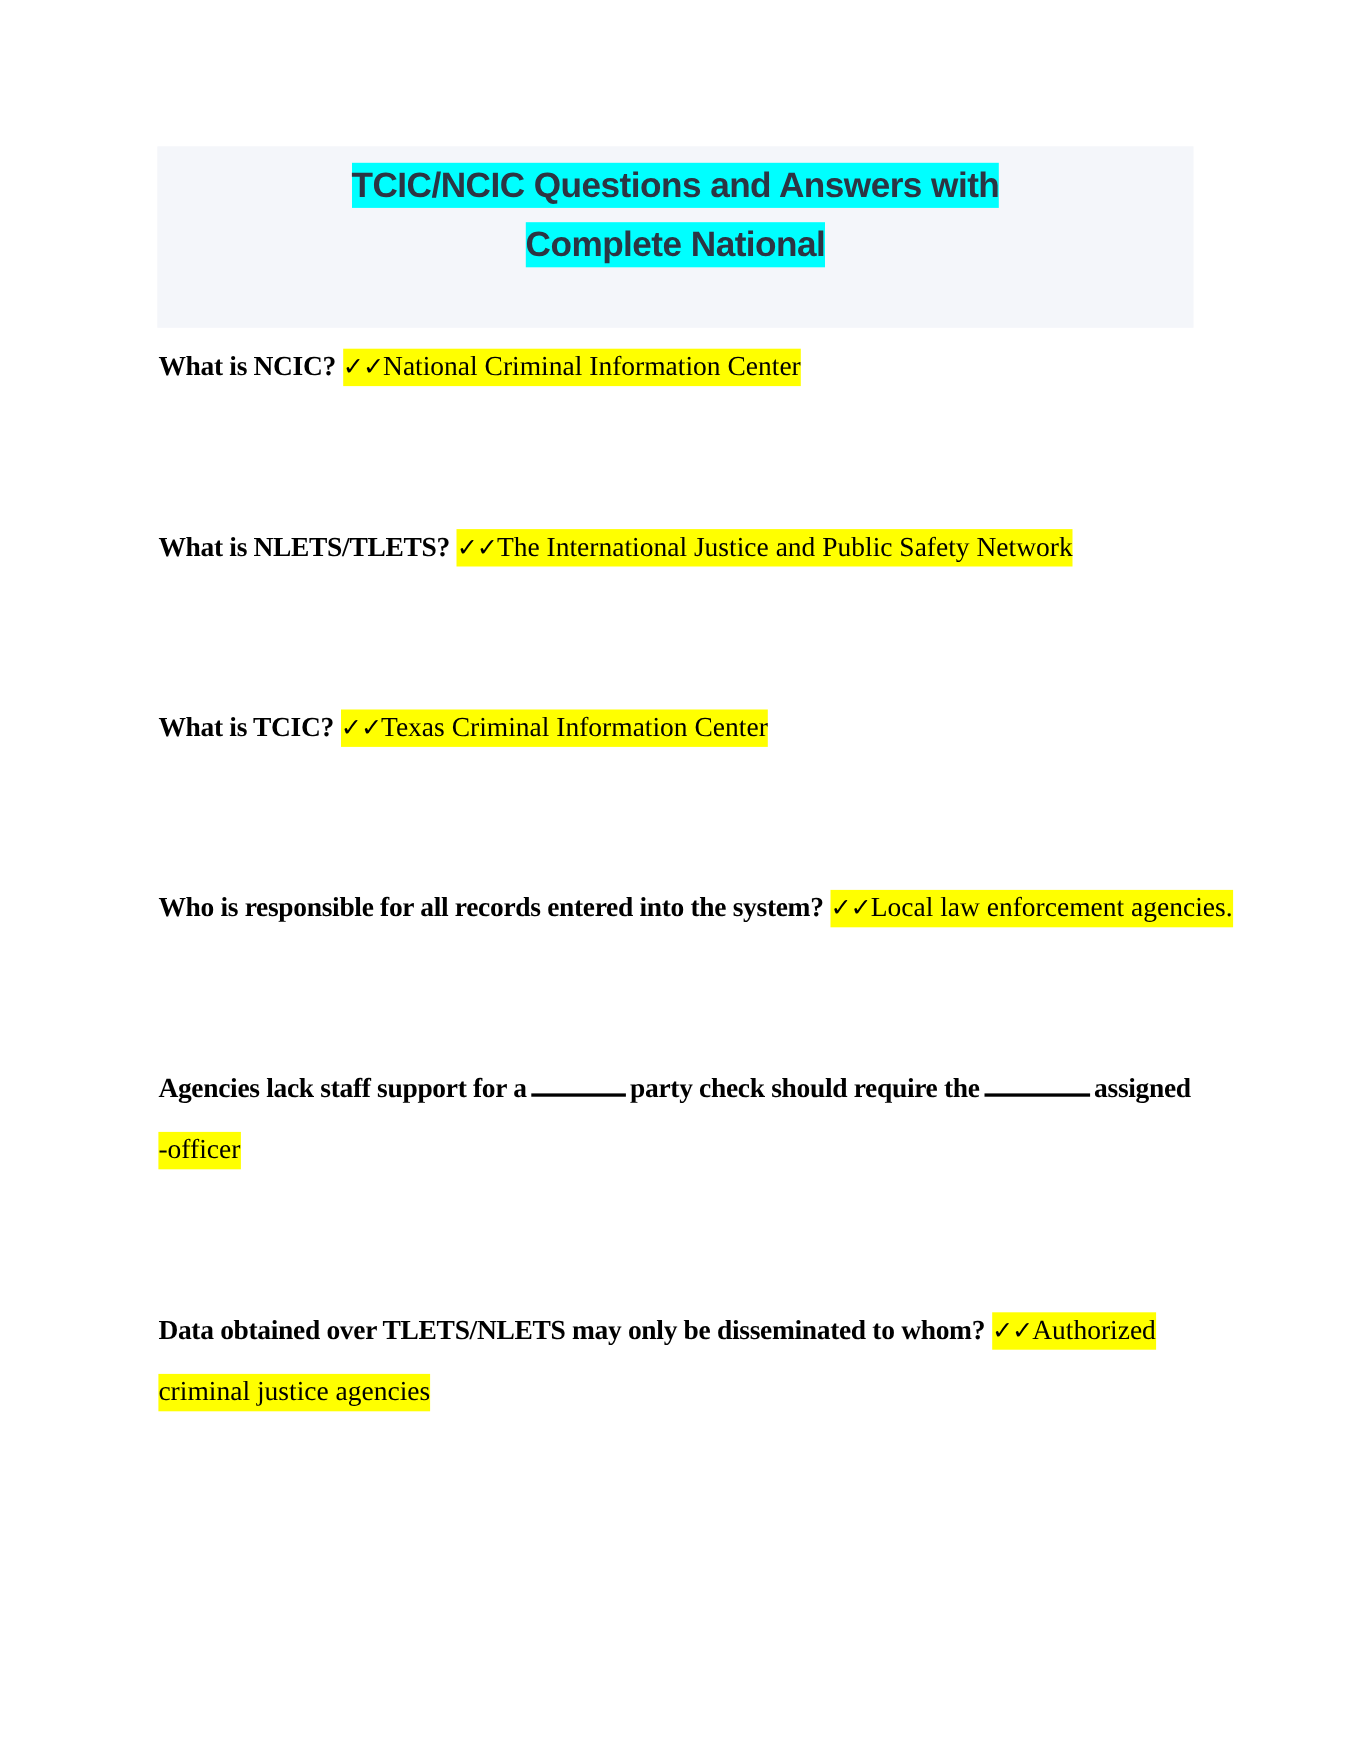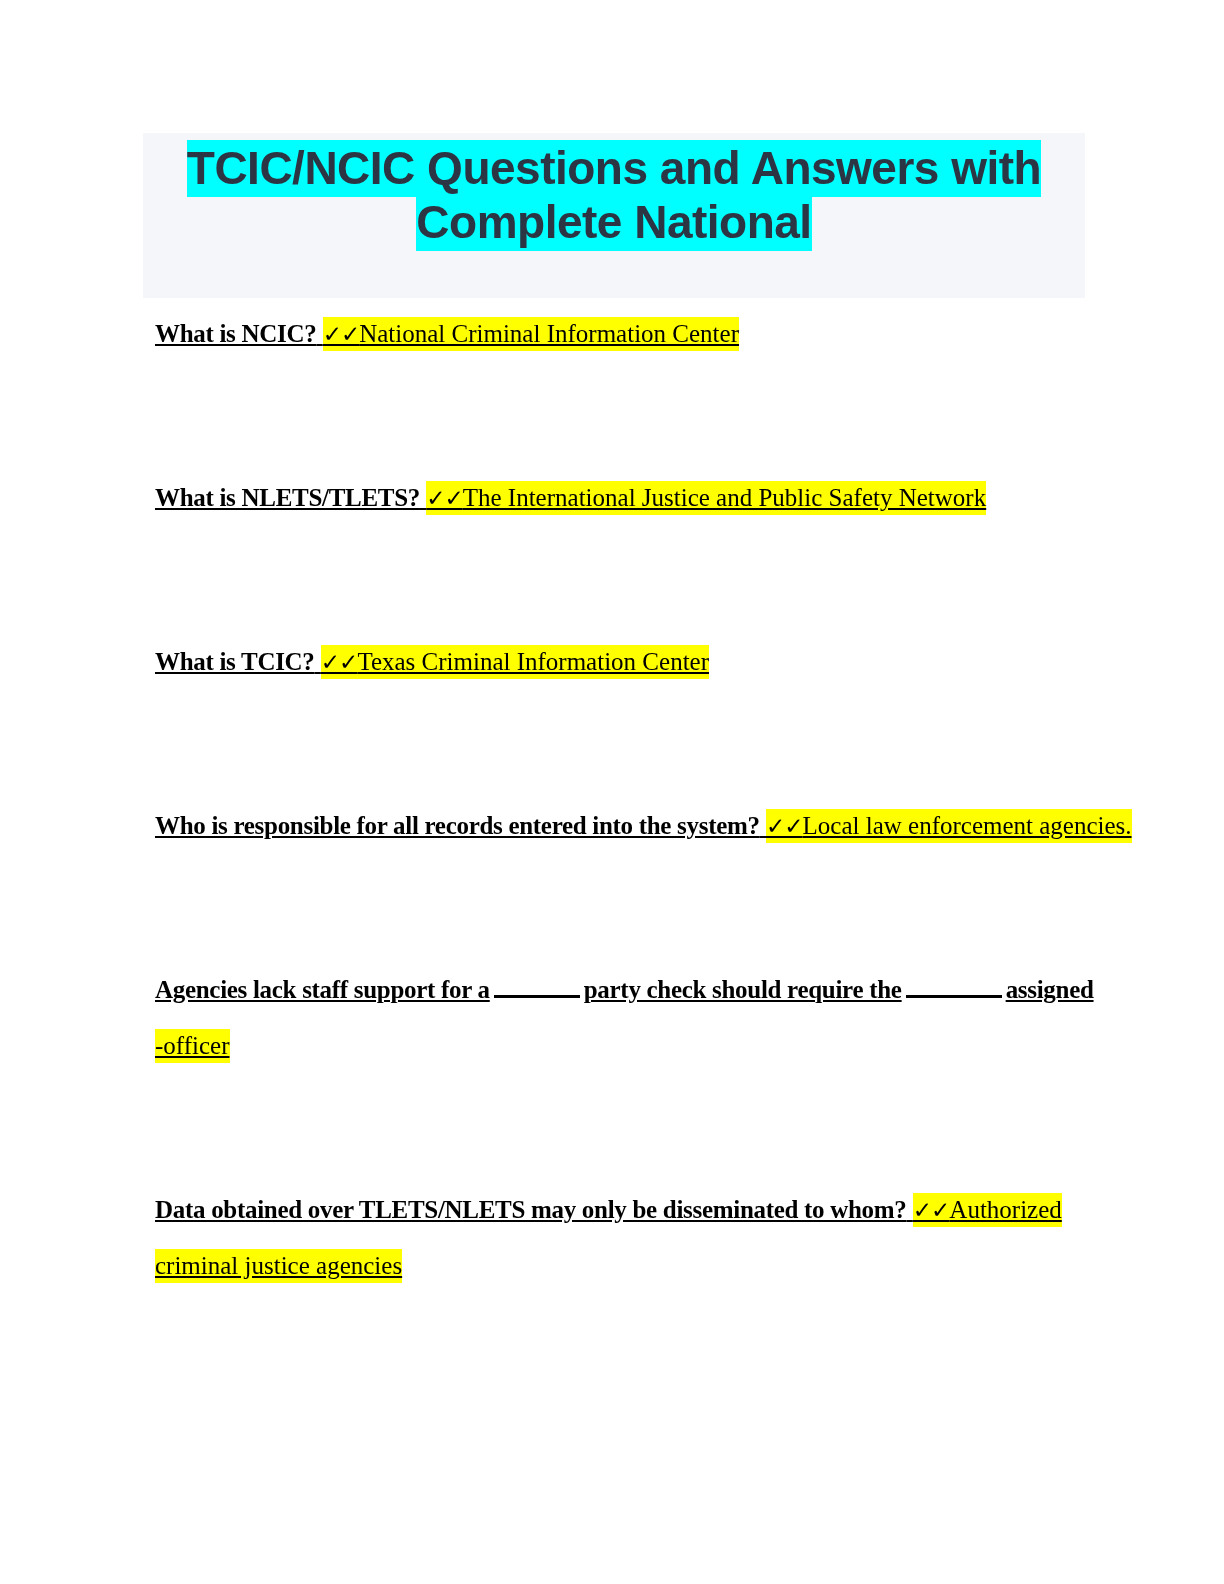--- a/index.html
+++ b/index.html
@@ -31,21 +31,21 @@
     width: 942px;
     height: 165px;
     background: #f4f6fa;
     box-sizing: border-box;
     padding-top: 8px;
   }
   .doc-title {
     margin: 0;
     font-family: "Liberation Sans", "DejaVu Sans", sans-serif;
     font-weight: bold;
-    font-size: 46px;
+    font-size: 32px;
     line-height: 54px;
     letter-spacing: -0.5px;
     color: #2c3543;
     text-align: center;
     padding: 0 14px;
   }
   .doc-title .hl-cyan {
     background: #00ffff;
     padding: 2px 0 3px 0;
     box-decoration-break: clone;
@@ -53,22 +53,21 @@
   }
 
   
   .qa-body {
     position: absolute;
     left: 144px;
     top: 306px;
     width: 1060px;
   }
   .qa-item {
-    margin: 0 0 108px 11px;
-    text-decoration: underline;
+    margin: 0 0 108px 0;
   }
   .qa-item:last-child {
     margin-bottom: 0;
   }
   .qa-line {
     font-family: "Liberation Serif", "DejaVu Serif", serif;
     font-size: 25px;
     line-height: 56px;
     color: #000000;
     white-space: normal;

